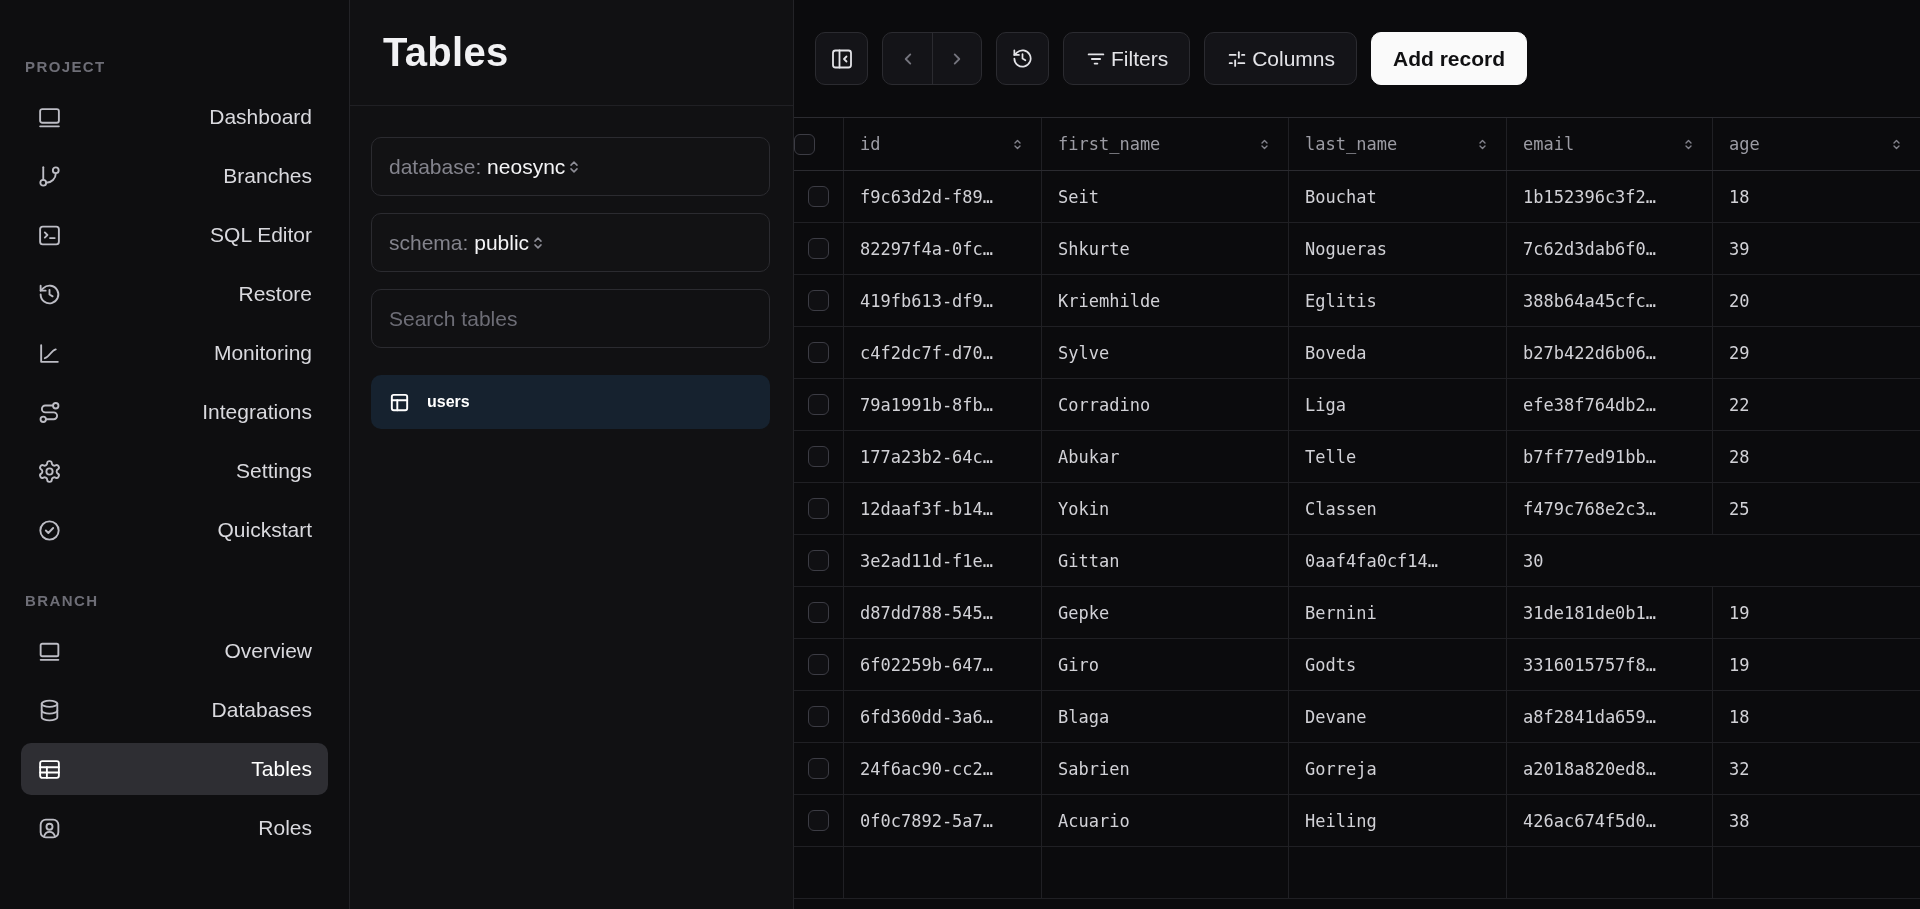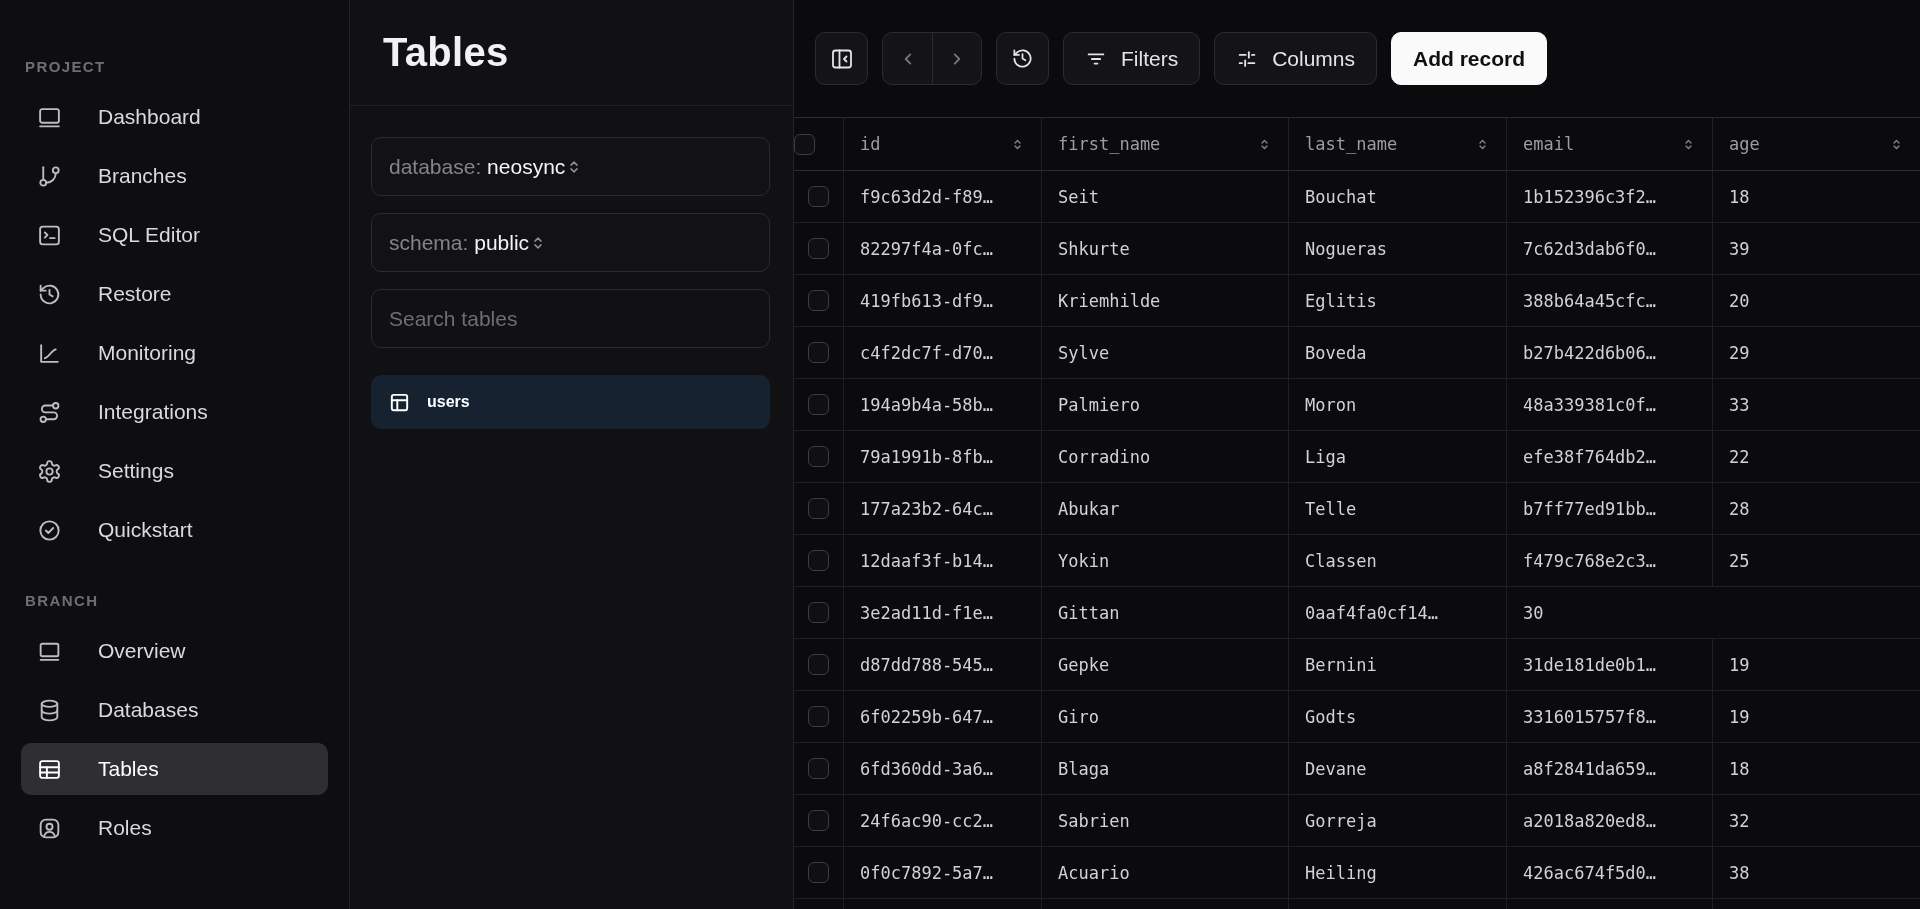--- a/index.html
+++ b/index.html
@@ -3,21 +3,21 @@
 <meta charset="utf-8">
 <style>
   * { box-sizing: border-box; margin: 0; padding: 0; }
   html,body { width:1920px; height:909px; overflow:hidden; background:#0b0b0d; }
   .app { display:flex; width:1920px; height:909px; font-family:"Liberation Sans",sans-serif; color:#d6d6db;border-radius:24px; }
 
   
   .sidebar { width:350px; flex:0 0 350px; background:#0e0e10; border-right:1px solid #232327; padding-top:58px; }
   .section-label { padding:0 25px; font-size:15px; font-weight:700; letter-spacing:1.4px; color:#6e6e77; margin-bottom:16px; }
   .nav { display:flex; flex-direction:column; gap:7px; }
-  .nav-item { display:flex; align-items:center; gap:36px; height:52px; margin:0 21px; padding:0 16px; border-radius:10px; cursor:pointer; }
+  .nav-item { display:flex; align-items:center; gap:21px; height:52px; margin:0 21px; padding:0 16px; border-radius:10px; cursor:pointer;justify-content:space-between; }
   .nav-item .nav-icon { width:25px; height:25px; color:#bdbdc5; display:flex; align-items:center; justify-content:center; }
   .nav-item .nav-icon svg { width:25px; height:25px; }
   .nav-item .nav-label { font-size:21px; color:#d9d9de; }
   .nav-item.active { background:#2e2e33; }
   .nav-item.active .nav-label { color:#ffffff; font-weight:500; }
   .nav-item.active .nav-icon { color:#ffffff; }
   .section.branch { margin-top:36px; }
 
   
   .panel { width:444px; flex:0 0 444px; background:#111113; border-right:1px solid #232327; display:flex; flex-direction:column; }
@@ -35,21 +35,21 @@
   .search-input::placeholder { color:#6d6d76; }
   .table-item { height:54px; background:#16222f; border-radius:10px; display:flex; align-items:center; gap:16px;
     padding:0 17px; cursor:pointer; }
   .table-item .ti-icon { color:#ffffff; display:flex; }
   .table-item .ti-name { color:#ffffff; font-size:16px; font-weight:600; }
 
   
   .content { flex:1; display:flex; flex-direction:column; background:#0b0b0d; min-width:0; }
   .toolbar { height:117px; flex:0 0 117px; display:flex; align-items:center; padding-left:21px; gap:14px; }
   .tbtn { height:53px; border:1px solid #2b2b30; background:#141418; border-radius:10px; color:#e4e4e8;
-    display:flex; align-items:center; gap:14px; padding:0 21px; font-size:21px; font-family:"Liberation Sans",sans-serif; cursor:pointer; }
+    display:flex; align-items:center; gap:4px; padding:0 21px; font-size:21px; font-family:"Liberation Sans",sans-serif; cursor:pointer; }
   .tbtn svg { flex:0 0 auto; }
   .tbtn.icon-only { width:53px; padding:0; justify-content:center; }
   .btn-group { height:53px; display:flex; border:1px solid #2b2b30; background:#141418; border-radius:10px; overflow:hidden; }
   .btn-group .gbtn { width:49px; height:100%; display:flex; align-items:center; justify-content:center;
     background:transparent; border:none; color:#74747d; cursor:pointer; }
   .btn-group .gbtn + .gbtn { border-left:1px solid #2b2b30; }
   .tbtn.primary { background:#fafafa; border-color:#fafafa; color:#101012; font-weight:600; }
 
   
   .grid { flex:1; overflow:hidden; border-top:1px solid #2b2b30; }
@@ -390,30 +390,20 @@
           <div class="gcell">c4f2dc7f-d70…</div>
           <div class="gcell">Sylve</div>
           <div class="gcell">Boveda</div>
           <div class="gcell">b27b422d6b06…</div>
           <div class="gcell">29</div>
         </div>
         <div class="grid-row">
           <div class="gcell cb">
             <span class="checkbox"></span>
           </div>
-          <div class="gcell">194a9b4a-58b…</div>
-          <div class="gcell">Palmiero</div>
-          <div class="gcell">Moron</div>
-          <div class="gcell">48a339381c0f…</div>
-          <div class="gcell">33</div>
-        </div>
-        <div class="grid-row">
-          <div class="gcell cb">
-            <span class="checkbox"></span>
-          </div>
           <div class="gcell">79a1991b-8fb…</div>
           <div class="gcell">Corradino</div>
           <div class="gcell">Liga</div>
           <div class="gcell">efe38f764db2…</div>
           <div class="gcell">22</div>
         </div>
         <div class="grid-row">
           <div class="gcell cb">
             <span class="checkbox"></span>
           </div>

